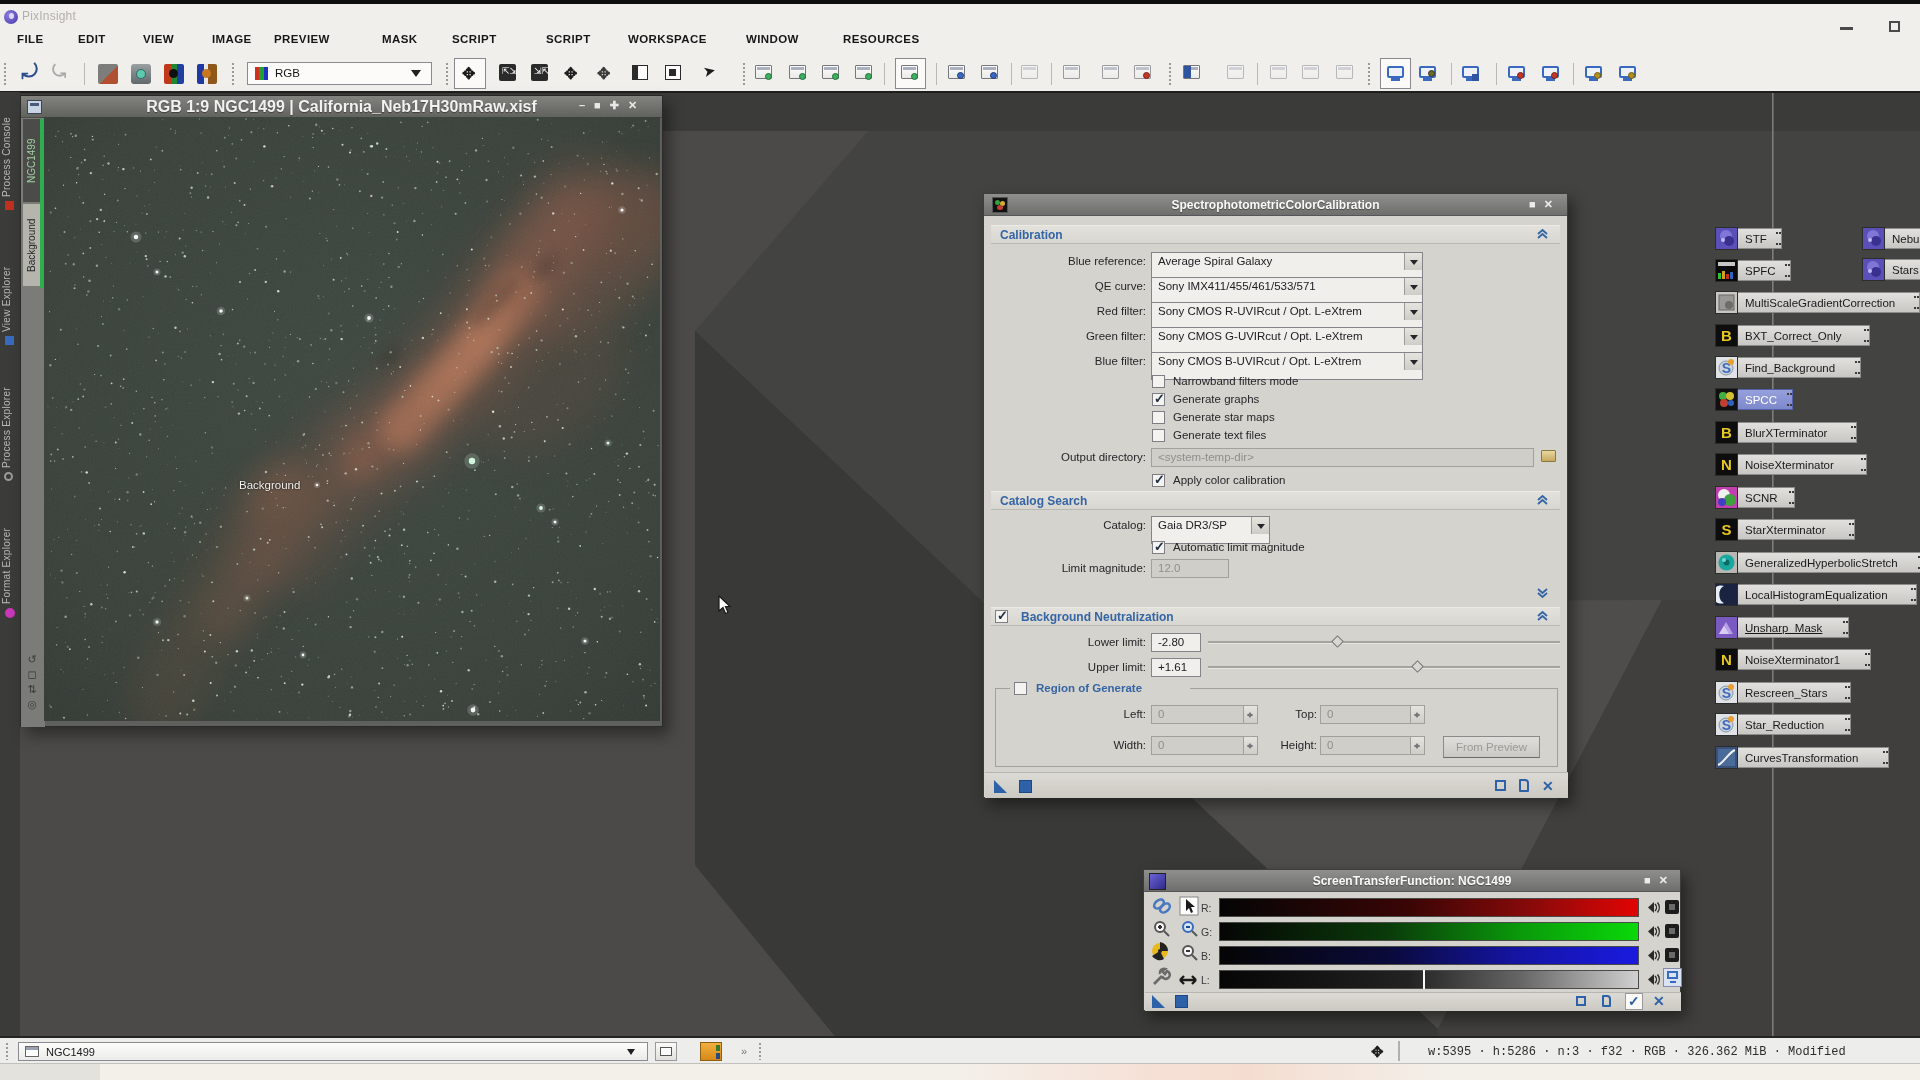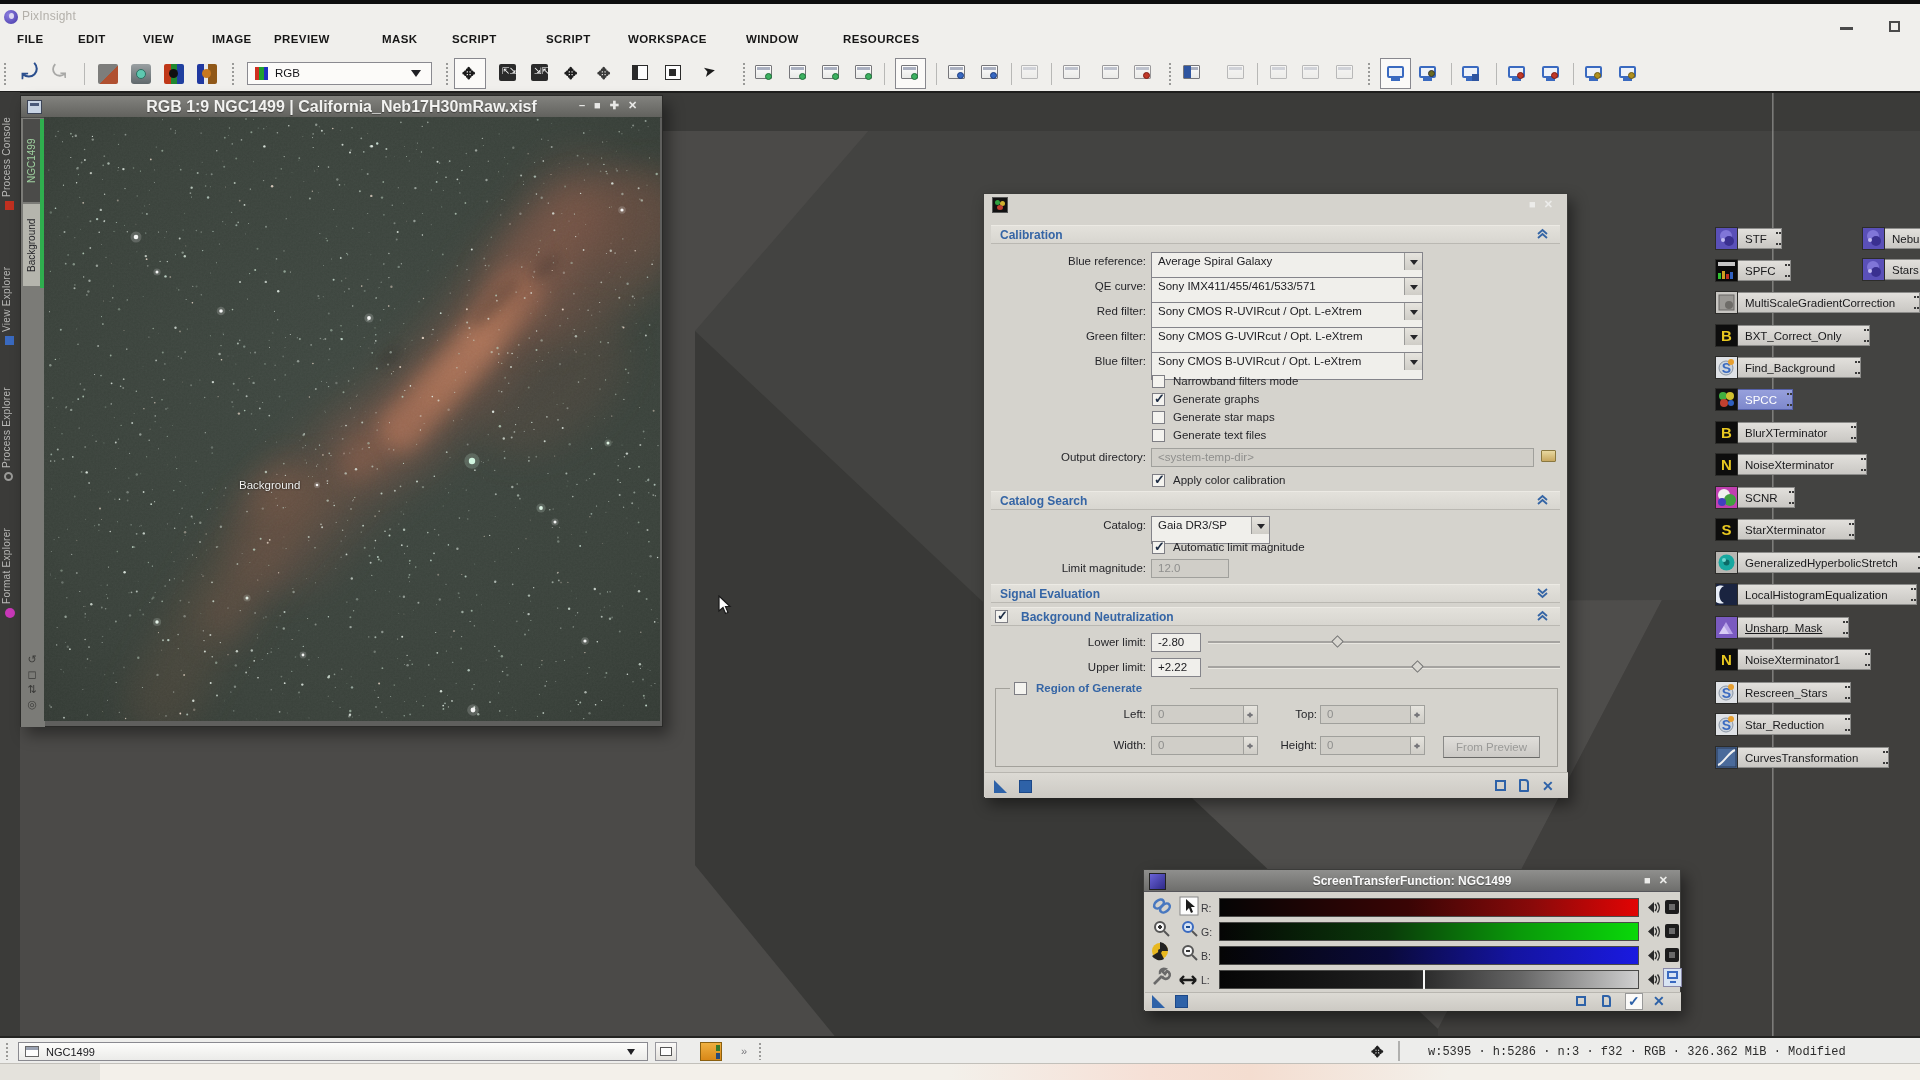--- a/index.html
+++ b/index.html
@@ -1803,20 +1803,21 @@
 <circle cx="564" cy="326" r="3.6" fill="#eaffee" opacity="0.18"></circle>
 <circle cx="564" cy="326" r="1.5" fill="#eaffee" opacity="0.95"></circle>
 <circle cx="541" cy="524" r="3.8" fill="#ffffff" opacity="0.18"></circle>
 <circle cx="541" cy="524" r="1.6" fill="#ffffff" opacity="0.95"></circle>
     </g>
  <rect width="616" height="604" filter="url(#nz)" opacity="0.055"></rect>
 </svg>
 <div class="abs" style="left:239px;top:479px;font-size:11.5px;color:#f2f2f0;text-shadow:0 0 2px #000">Background</div>
 
 <div class="dlg" style="left:983px;top:193px;width:585px;height:605px">
+<div class="dlg-title">SpectrophotometricColorCalibration</div>
 <div class="abs" style="left:8px;top:3px;width:16px;height:16px;background:#111;border:1px solid #555">
       <div class="abs" style="left:2px;top:2px;width:5px;height:5px;background:#30a040;border-radius:50%"></div>
       <div class="abs" style="left:7px;top:3px;width:5px;height:5px;background:#d0b030;border-radius:50%"></div>
       <div class="abs" style="left:4px;top:7px;width:6px;height:5px;background:#c04030;border-radius:50%"></div>
     </div>
 <div class="abs" style="left:545px;top:4px;width:40px;color:#ececea;font-size:11px;font-weight:bold;letter-spacing:8px">■✕</div>
 <div class="sechdr" style="top:31px">
       <span>Calibration</span>
     </div>
 <svg class="chev" style="left:552px;top:34px" viewBox="0 0 13 12">
@@ -1868,41 +1869,38 @@
     </svg>
 <div class="flab" style="left:20px;top:325px;width:142px">Catalog:</div>
 <div class="combo" style="left:167px;top:322px;width:119px">
       <span>Gaia DR3/SP</span>
       <i></i>
     </div>
 <div class="chk on" style="left:168px;top:347px"></div>
 <div class="clab" style="left:189px;top:347px">Automatic limit magnitude</div>
 <div class="flab" style="left:20px;top:368px;width:142px">Limit magnitude:</div>
 <div class="field dis" style="left:167px;top:365px;width:78px">12.0</div>
-<div class="sechdr" style="top:390px">
-      <span>Signal Evaluation</span>
-    </div>
 <svg class="chev" style="left:552px;top:393px" viewBox="0 0 13 12">
       <path d="M2 2 L6.5 6 L11 2 M2 6 L6.5 10 L11 6" fill="none" stroke="#3565a5" stroke-width="1.8"></path>
     </svg>
 <div class="sechdr" style="top:413px">
       <span style="left:30px">Background Neutralization</span>
     </div>
 <div class="chk on" style="left:11px;top:416px"></div>
 <svg class="chev" style="left:552px;top:416px" viewBox="0 0 13 12">
       <path d="M2 6 L6.5 2 L11 6 M2 10 L6.5 6 L11 10" fill="none" stroke="#3565a5" stroke-width="1.8"></path>
     </svg>
 <div class="flab" style="left:20px;top:442px;width:142px">Lower limit:</div>
 <div class="field" style="left:167px;top:439px;width:50px">-2.80</div>
 <div class="slider" style="left:224px;top:442px;width:352px">
       <div class="tr"></div>
       <div class="hd" style="left:125px"></div>
     </div>
 <div class="flab" style="left:20px;top:467px;width:142px">Upper limit:</div>
-<div class="field" style="left:167px;top:464px;width:50px">+2.22</div>
+<div class="field" style="left:167px;top:464px;width:50px">+1.61</div>
 <div class="slider" style="left:224px;top:467px;width:352px">
       <div class="tr"></div>
       <div class="hd" style="left:205px"></div>
     </div>
 <div class="abs" style="left:11px;top:494px;width:563px;height:79px;border:1px solid #a3a19b"></div>
 <div class="abs" style="left:26px;top:486px;width:180px;height:16px;background:#d5d3cd"></div>
 <div class="chk" style="left:30px;top:488px"></div>
 <div class="clab" style="left:52px;top:488px;font-weight:bold;color:#3565a5">Region of Generate</div>
 <div class="flab" style="left:60px;top:514px;width:102px">Left:</div>
 <div class="field dis spin" style="left:167px;top:511px;width:107px">0<i></i></div>

